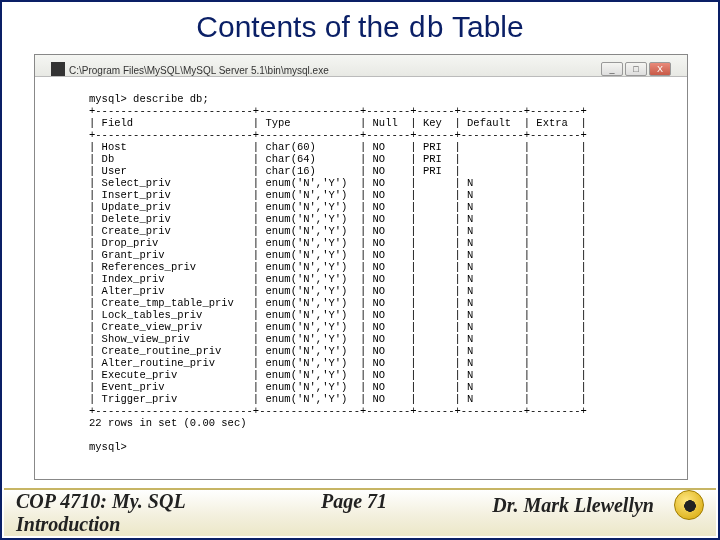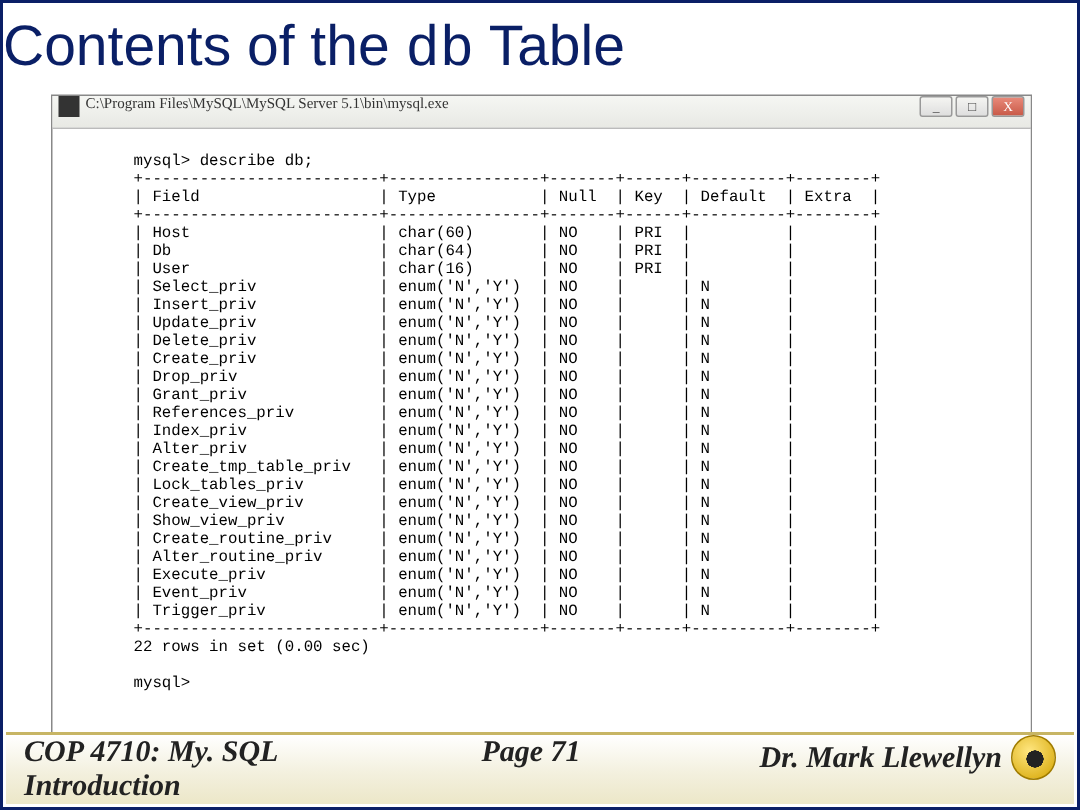--- a/index.html
+++ b/index.html
@@ -4,46 +4,45 @@
 <style>
   * { box-sizing: border-box; margin: 0; padding: 0; }
   html, body { width: 720px; height: 540px; overflow: hidden; font-family: Arial, sans-serif; background: #fff; }
   .slide {
     width: 720px; height: 540px;
     border: 2px solid #0a1f66;
     position: relative;
     background: #fff;
   }
   .title {
-    text-align: left;
-    font-size: 38px;
+    text-align: center;
+    font-size: 30px;
     color: #0a1f66;
     padding: 8px 0 8px 0;
     font-weight: normal;
   }
   .title .mono { font-family: "Courier New", monospace; }
   .window {
     margin: 0 32px;
     border: 1px solid #888;
     background: #fff;
     width: 654px;
     height: 426px;
     display: flex;
     flex-direction: column;
   }
   .titlebar {
     height: 22px;
     background: linear-gradient(#f5f6f3, #e8e9e4);
     border-bottom: 1px solid #bbb;
     display: flex;
-    align-items: flex-start;
+    align-items: flex-end;
     font-size: 10px;
     color: #333;
-    padding: 0 4px;
-    font-family: Liberation Serif, serif;
+    padding: 0 16px;
   }
   .titlebar .app-icon {
     width: 14px; height: 14px; margin-right: 4px;
     background: #333;
     display: inline-block;
   }
   .titlebar .path { flex: 1; white-space: nowrap; overflow: hidden; }
   .win-controls { display: flex; gap: 2px; }
   .win-btn {
     width: 22px; height: 14px;
@@ -76,21 +75,21 @@
     display: flex;
     align-items: flex-start;
     font-family: "Times New Roman", serif;
     font-style: italic;
     font-weight: bold;
     color: #222;
     font-size: 20px;
   }
   .footer .col { flex: 1; text-align: left; padding-left: 12px; }
   .footer .col.center { text-align: center; padding-left: 0; }
-  .footer .col.right { text-align: right; padding-right: 12px; display:flex; align-items:center; justify-content:flex-end; gap:6px; }
+  .footer .col.right { text-align: right; padding-right: 12px; display:flex; align-items:center; justify-content:flex-end; gap:20px; }
   .logo {
     width: 30px; height: 30px; border-radius: 50%;
     background: radial-gradient(circle at 40% 35%, #ffe680, #d4a400);
     border: 1px solid #a07c00;
     position: relative;
   }
   .logo::after{
     content:""; position:absolute; left:5px; top:5px; width:20px; height:20px;
     border-radius:50%; background: radial-gradient(circle at 50% 50%, #222 0 40%, transparent 41%);
   }

